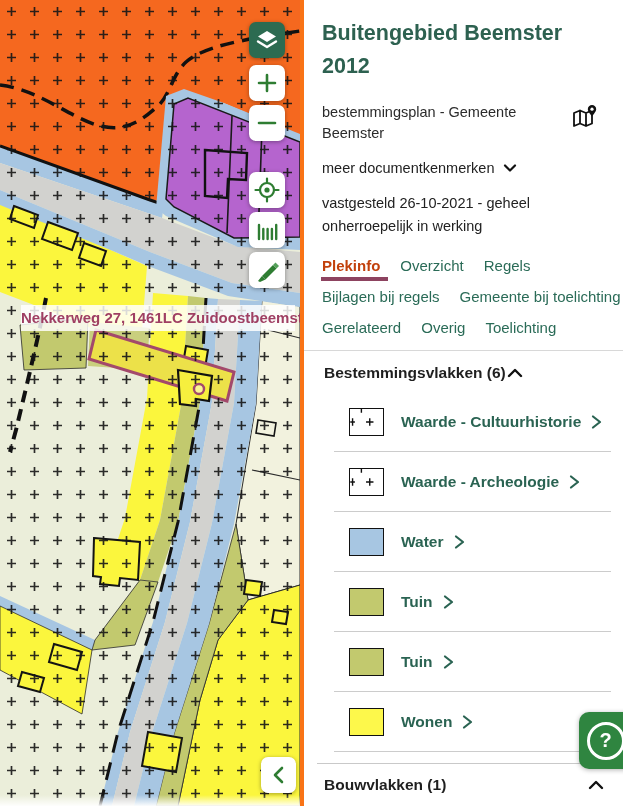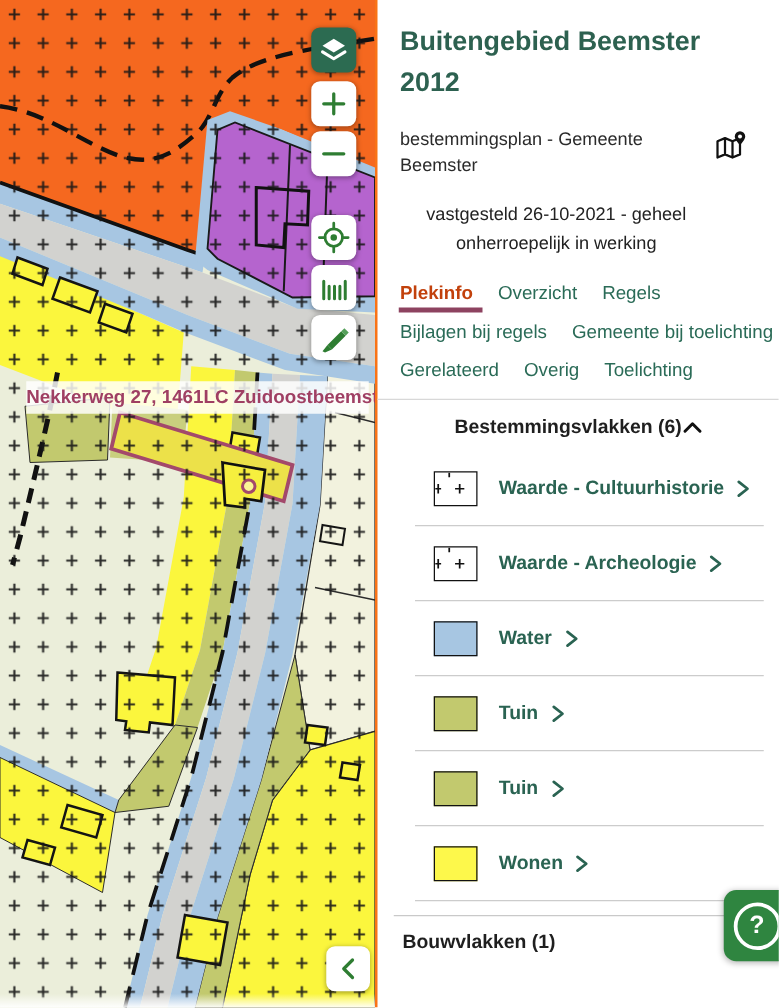--- a/index.html
+++ b/index.html
@@ -16,34 +16,34 @@
   .ctrl.dark{background:#2c6b51;}
   .ctrl-layers{left:249px;top:22px;}
   .ctrl-zoomin{left:249px;top:65px;}
   .ctrl-zoomout{left:249px;top:105px;}
   .ctrl-locate{left:249px;top:172px;}
   .ctrl-measure{left:249px;top:212px;}
   .ctrl-draw{left:249px;top:252px;}
   .ctrl-collapse{left:261px;top:757px;width:35px;}
   
   .panel{position:absolute;left:300px;top:0;width:323px;height:806px;background:#fff;
-         border-left:2px solid #f97316;box-sizing:border-box;padding:8px 16px 0 18px;}
+         border-left:4px solid #f97316;box-sizing:border-box;padding:8px 16px 0 18px;}
   h1.doc-title{font-size:21.5px;line-height:1.55;color:#2d6150;margin:9px 0 12px 0;font-weight:bold;}
   .subtitle-row{display:flex;justify-content:space-between;align-items:flex-start;margin-top:18px;}
   .subtitle{font-size:14.5px;color:#2b2b2b;line-height:1.5;width:220px;}
   .mapmark-icon{margin-top:2px;margin-right:6px;}
   .more-link{display:flex;align-items:center;gap:8px;margin-top:15px;font-size:14.5px;color:#222;cursor:pointer;}
-  .status-text{margin-top:16px;font-size:14.5px;color:#222;line-height:1.55;width:250px;text-align:center;}
+  .status-text{margin-top:16px;font-size:14.5px;color:#222;line-height:1.55;width:250px;}
   .tabs{margin-top:20px;font-size:15px;}
   .tab-row{display:flex;gap:20px;margin-bottom:14px;flex-wrap:nowrap;}
   .tab{color:#2a6b57;cursor:pointer;white-space:nowrap;}
   .tab.active{color:#c2410c;font-weight:bold;position:relative;}
   .tab.active::after{content:'';position:absolute;left:-1px;right:-8px;bottom:-7px;height:4px;background:#8d4360;}
   .divider-full{height:1px;background:#d8d8d8;margin:13px -16px 0 -18px;}
-  .section-hdr{display:flex;justify-content:center;align-items:center;padding:13px 2px 10px 2px;}
+  .section-hdr{display:flex;justify-content:flex-start;align-items:center;padding:13px 2px 10px 2px;}
   .section-title{font-size:15.5px;font-weight:bold;color:#1f1f1f;}
   .rows{}
   .row{position:relative;height:60px;display:flex;align-items:center;padding-left:27px;cursor:pointer;}
   .row::after{content:'';position:absolute;left:12px;right:-4px;bottom:0;height:1px;background:#ccc;}
   .swatch{width:35px;height:28px;border:1.4px solid #111;box-sizing:border-box;flex:0 0 auto;background:#fff;}
   .row-label{margin-left:17px;font-size:15.5px;font-weight:bold;color:#2a6352;display:flex;align-items:center;gap:8px;}
   .divider-big{height:1px;background:#c9c9c9;margin:11px -6px 0 -5px;}
   .bottom-hdr{display:flex;justify-content:space-between;align-items:center;padding:12px 2px 0 2px;}
   .help-btn{position:absolute;right:-15px;bottom:37px;width:59px;height:57px;background:#2f8540;border-radius:10px;
             display:flex;align-items:center;justify-content:center;cursor:pointer;box-shadow:0 1px 5px rgba(0,0,0,.3);}
@@ -178,20 +178,26 @@
 
   <div class="subtitle-row">
     <div class="subtitle">bestemmingsplan - Gemeente Beemster</div>
     <svg class="mapmark-icon" width="30" height="28" viewBox="0 0 30 28">
       <path d="M3,22 L3,9 9,6.5 9,19.5 Z M9,19.5 L9,6.5 15,9 15,22 Z M15,22 L15,9 21,6.5 21,19.5 Z" fill="none" stroke="#111" stroke-width="1.8" stroke-linejoin="round"></path>
       <path d="M21,1 a4.2,4.2 0 0 1 4.2,4.2 c0,2.6 -4.2,7 -4.2,7 s-4.2,-4.4 -4.2,-7 A4.2,4.2 0 0 1 21,1 Z" fill="#111"></path>
       <circle cx="21" cy="5.2" r="1.6" fill="#fff"></circle>
     </svg>
   </div>
 
+  <div class="more-link">
+    <span>meer documentkenmerken</span>
+    <svg width="16" height="16" viewBox="0 0 16 16">
+      <path d="M3,5.5 L8,10.5 L13,5.5" stroke="#111" stroke-width="2.2" fill="none" stroke-linecap="round" stroke-linejoin="round"></path>
+    </svg>
+  </div>
 
   <div class="status-text">vastgesteld 26-10-2021 - geheel onherroepelijk in werking</div>
 
   <div class="tabs">
     <div class="tab-row">
       <span class="tab active">Plekinfo</span>
       <span class="tab">Overzicht</span>
       <span class="tab">Regels</span>
     </div>
     <div class="tab-row">

